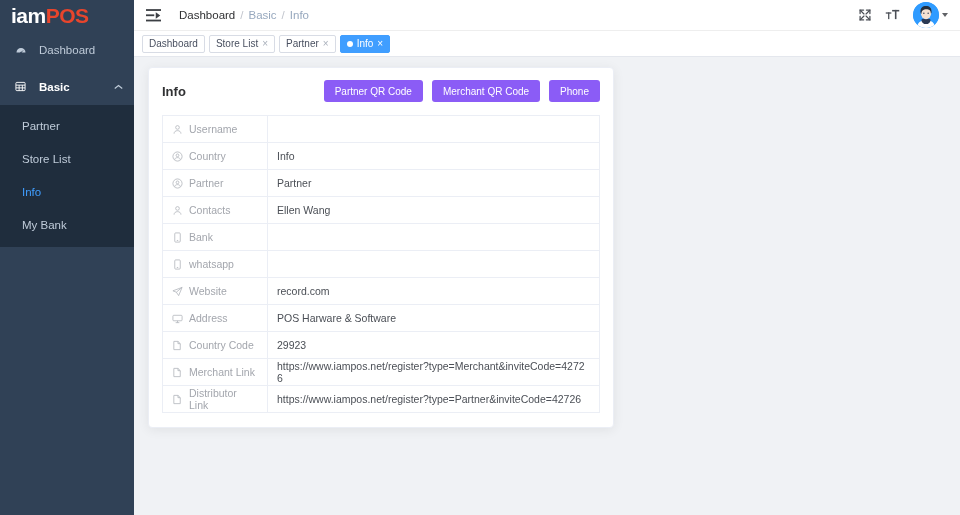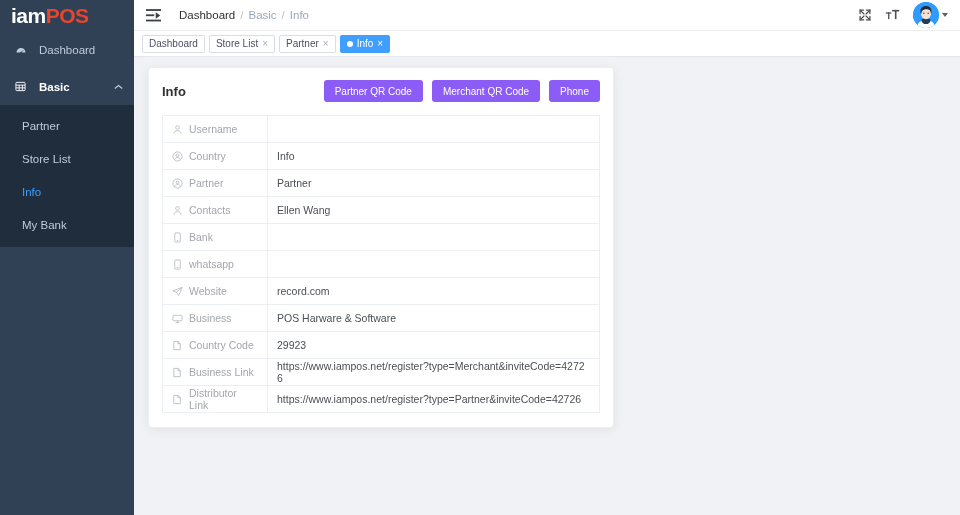--- a/index.html
+++ b/index.html
@@ -424,21 +424,21 @@
             </tr>
             <tr>
               <td class="lbl">
                   <span class="lbl-inner">
                 <span class="lbl-ic">
                       <svg width="11" height="11" viewBox="0 0 24 24" fill="none" stroke="#b4b7bd" stroke-width="1.8">
                         <rect x="2" y="5" width="20" height="12" rx="2"></rect>
                         <path d="M8 21h8M12 17v4"></path>
                       </svg>
                     </span>
-                <span>Business</span>
+                <span>Address</span>
                   </span>
                 </td>
               <td class="val">POS Harware &amp; Software</td>
             </tr>
             <tr>
               <td class="lbl">
                   <span class="lbl-inner">
                 <span class="lbl-ic">
                       <svg width="11" height="11" viewBox="0 0 24 24" fill="none" stroke="#b4b7bd" stroke-width="1.8">
                         <path d="M4 3h9l5 5v13H4z"></path>
@@ -452,21 +452,21 @@
             </tr>
             <tr>
               <td class="lbl">
                   <span class="lbl-inner">
                 <span class="lbl-ic">
                       <svg width="11" height="11" viewBox="0 0 24 24" fill="none" stroke="#b4b7bd" stroke-width="1.8">
                         <path d="M4 3h9l5 5v13H4z"></path>
                         <path d="M13 3v5h5"></path>
                       </svg>
                     </span>
-                <span>Business Link</span>
+                <span>Merchant Link</span>
                   </span>
                 </td>
               <td class="val">https://www.iampos.net/register?type=Merchant&amp;inviteCode=42726</td>
             </tr>
             <tr>
               <td class="lbl">
                   <span class="lbl-inner">
                 <span class="lbl-ic">
                       <svg width="11" height="11" viewBox="0 0 24 24" fill="none" stroke="#b4b7bd" stroke-width="1.8">
                         <path d="M4 3h9l5 5v13H4z"></path>

